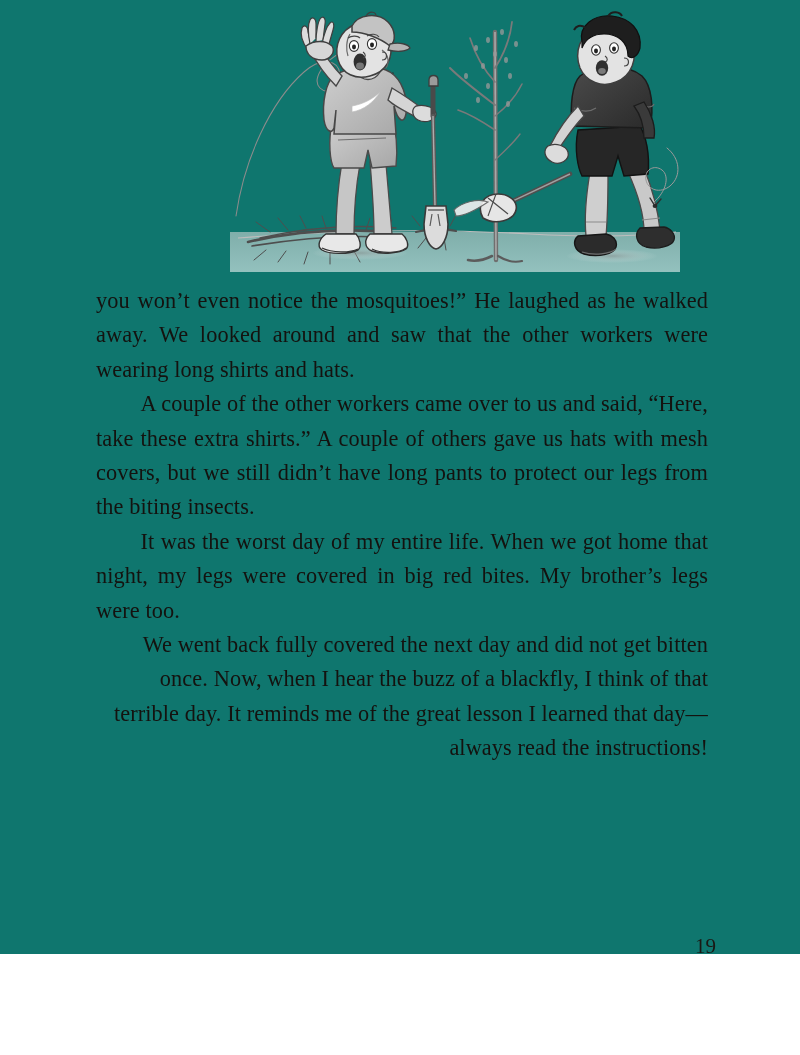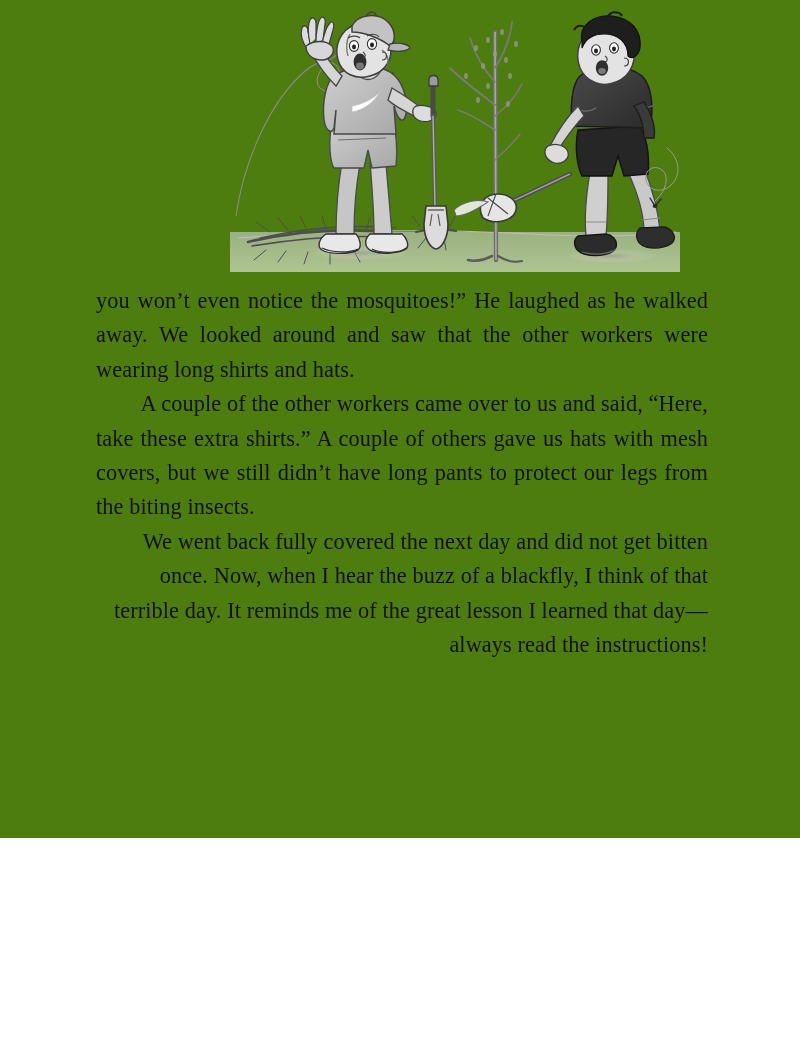--- a/index.html
+++ b/index.html
@@ -3,22 +3,22 @@
 <meta charset="utf-8">
 <style>
   html, body {
     margin: 0;
     padding: 0;
     background: #ffffff;
   }
   .page {
     position: relative;
     width: 800px;
-    height: 838px;
-    background: #4d7c0f;
+    height: 954px;
+    background: #0f766e;
     overflow: hidden;
     font-family: "Liberation Serif", "DejaVu Serif", serif;
   }
 
   
   .illustration {
     position: absolute;
     left: 230px;
     top: 10px;
     width: 450px;
@@ -297,20 +297,21 @@
       <g>
         <path d="M420 188 l5 8 l6 -7" stroke="#2f2f2f" stroke-width="1.4" fill="none" stroke-linecap="round"></path>
         <ellipse cx="425" cy="196" rx="2.4" ry="1.9" fill="#2b2b2b"></ellipse>
       </g>
     </svg>
   </div>
 
   <div class="body-text">
     <p class="first-para">you won’t even notice the mosquitoes!” He laughed as he walked away. We looked around and saw that the other workers were wearing long shirts and hats.</p>
     <p class="indented">A couple of the other workers came over to us and said, “Here, take these extra shirts.” A couple of others gave us hats with mesh covers, but we still didn’t have long pants to protect our legs from the biting insects.</p>
+    <p class="indented">It was the worst day of my entire life. When we got home that night, my legs were covered in big red bites. My brother’s legs were too.</p>
     <p class="indented">We went back fully covered the next day and did not get bitten once. Now, when I hear the buzz of a blackfly, I think of that terrible day. It reminds me of the great lesson I learned that day—always read the instructions!</p>
   </div>
 
   <div class="page-number">19</div>
 
   <div class="watermark">book-reader.cn</div>
 
 </div>
 
 </body></html>

